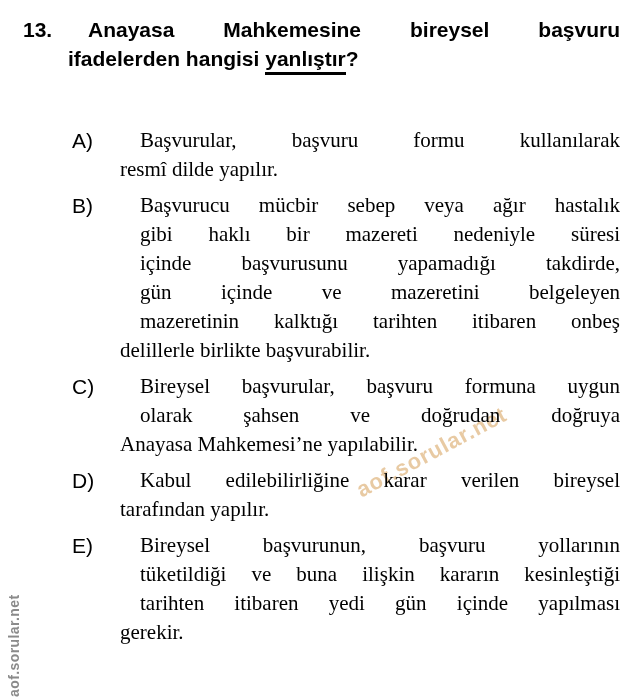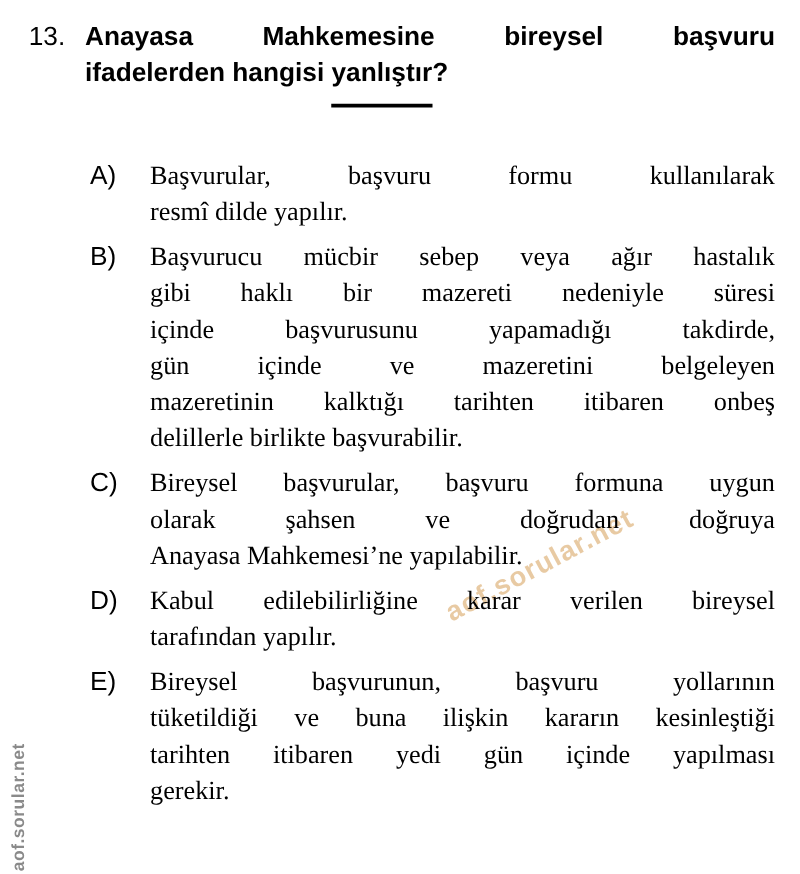--- a/index.html
+++ b/index.html
@@ -40,42 +40,42 @@
     z-index: 0;
     white-space: nowrap;
   }
 
   
   .question-number {
     position: absolute;
     left: 23px;
     top: 15px;
     font-size: 21px;
-    font-weight: 400;
+    font-weight: 700;
     line-height: 29px;
     z-index: 1;
   }
   .question-text {
     position: absolute;
     left: 68px;
     top: 15px;
     width: 552px;
     font-size: 21px;
     font-weight: 700;
     line-height: 29px;
     z-index: 1;
   }
 
   
-  .jline { text-align: justify; text-align-last: justify; white-space: normal; }
+  .jline { text-align: justify; text-align-last: justify; white-space: normal; margin-left: 20px; }
   .lline { text-align: left; }
 
   .underlined-word {
     border-bottom: 3px solid #000;
-    padding-bottom: 13px;
+    padding-bottom: 2px;
   }
 
   
   .options {
     position: absolute;
     left: 72px;
     top: 126px;
     width: 548px;
     font-size: 21px;
     font-weight: 400;

